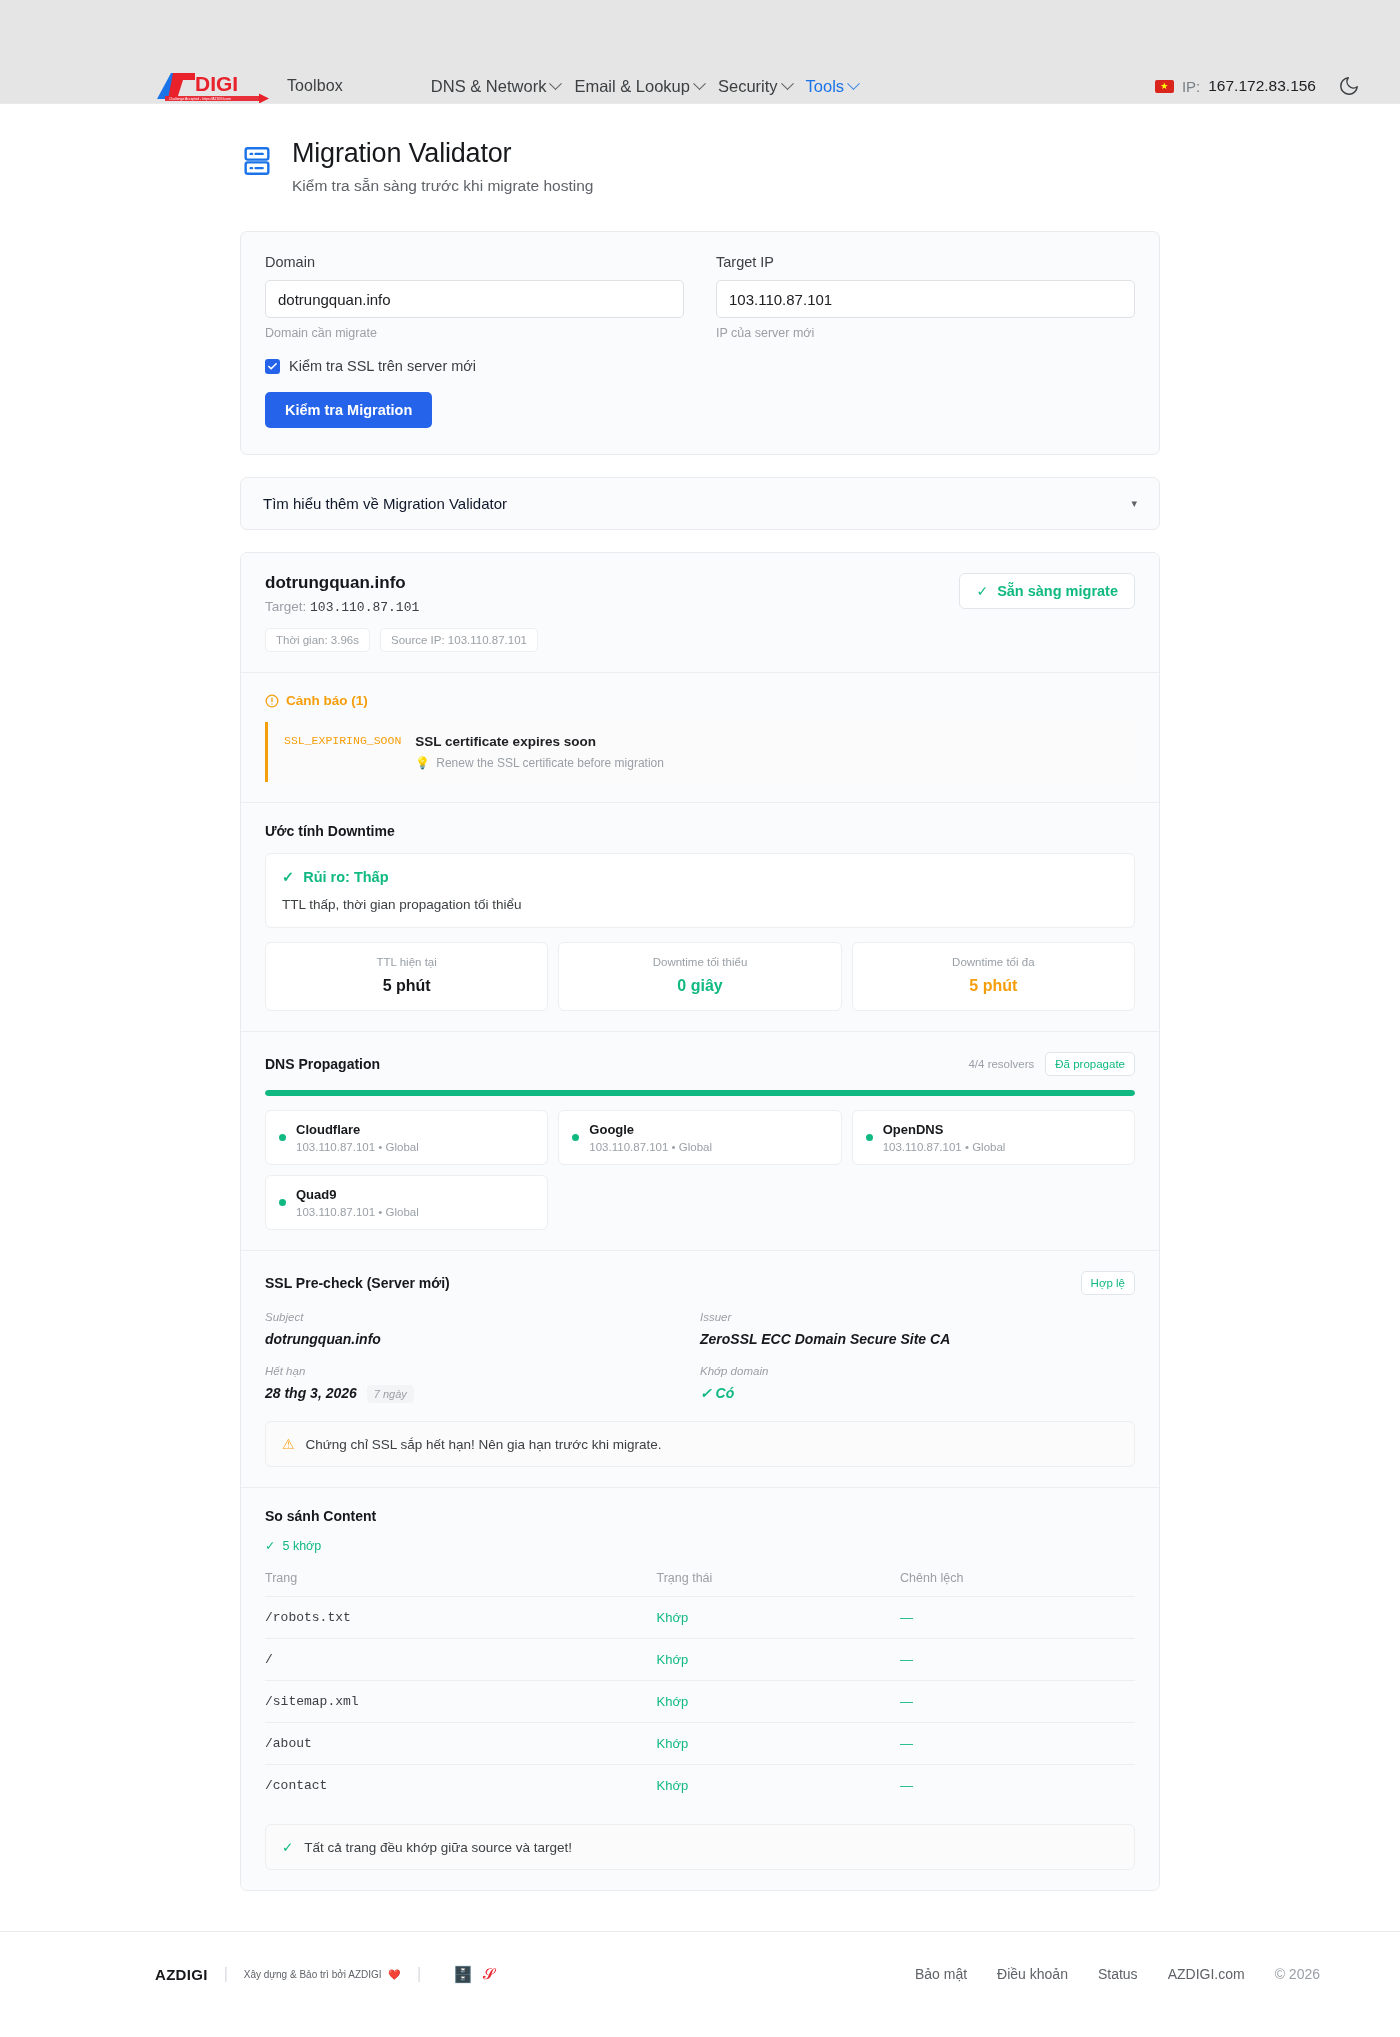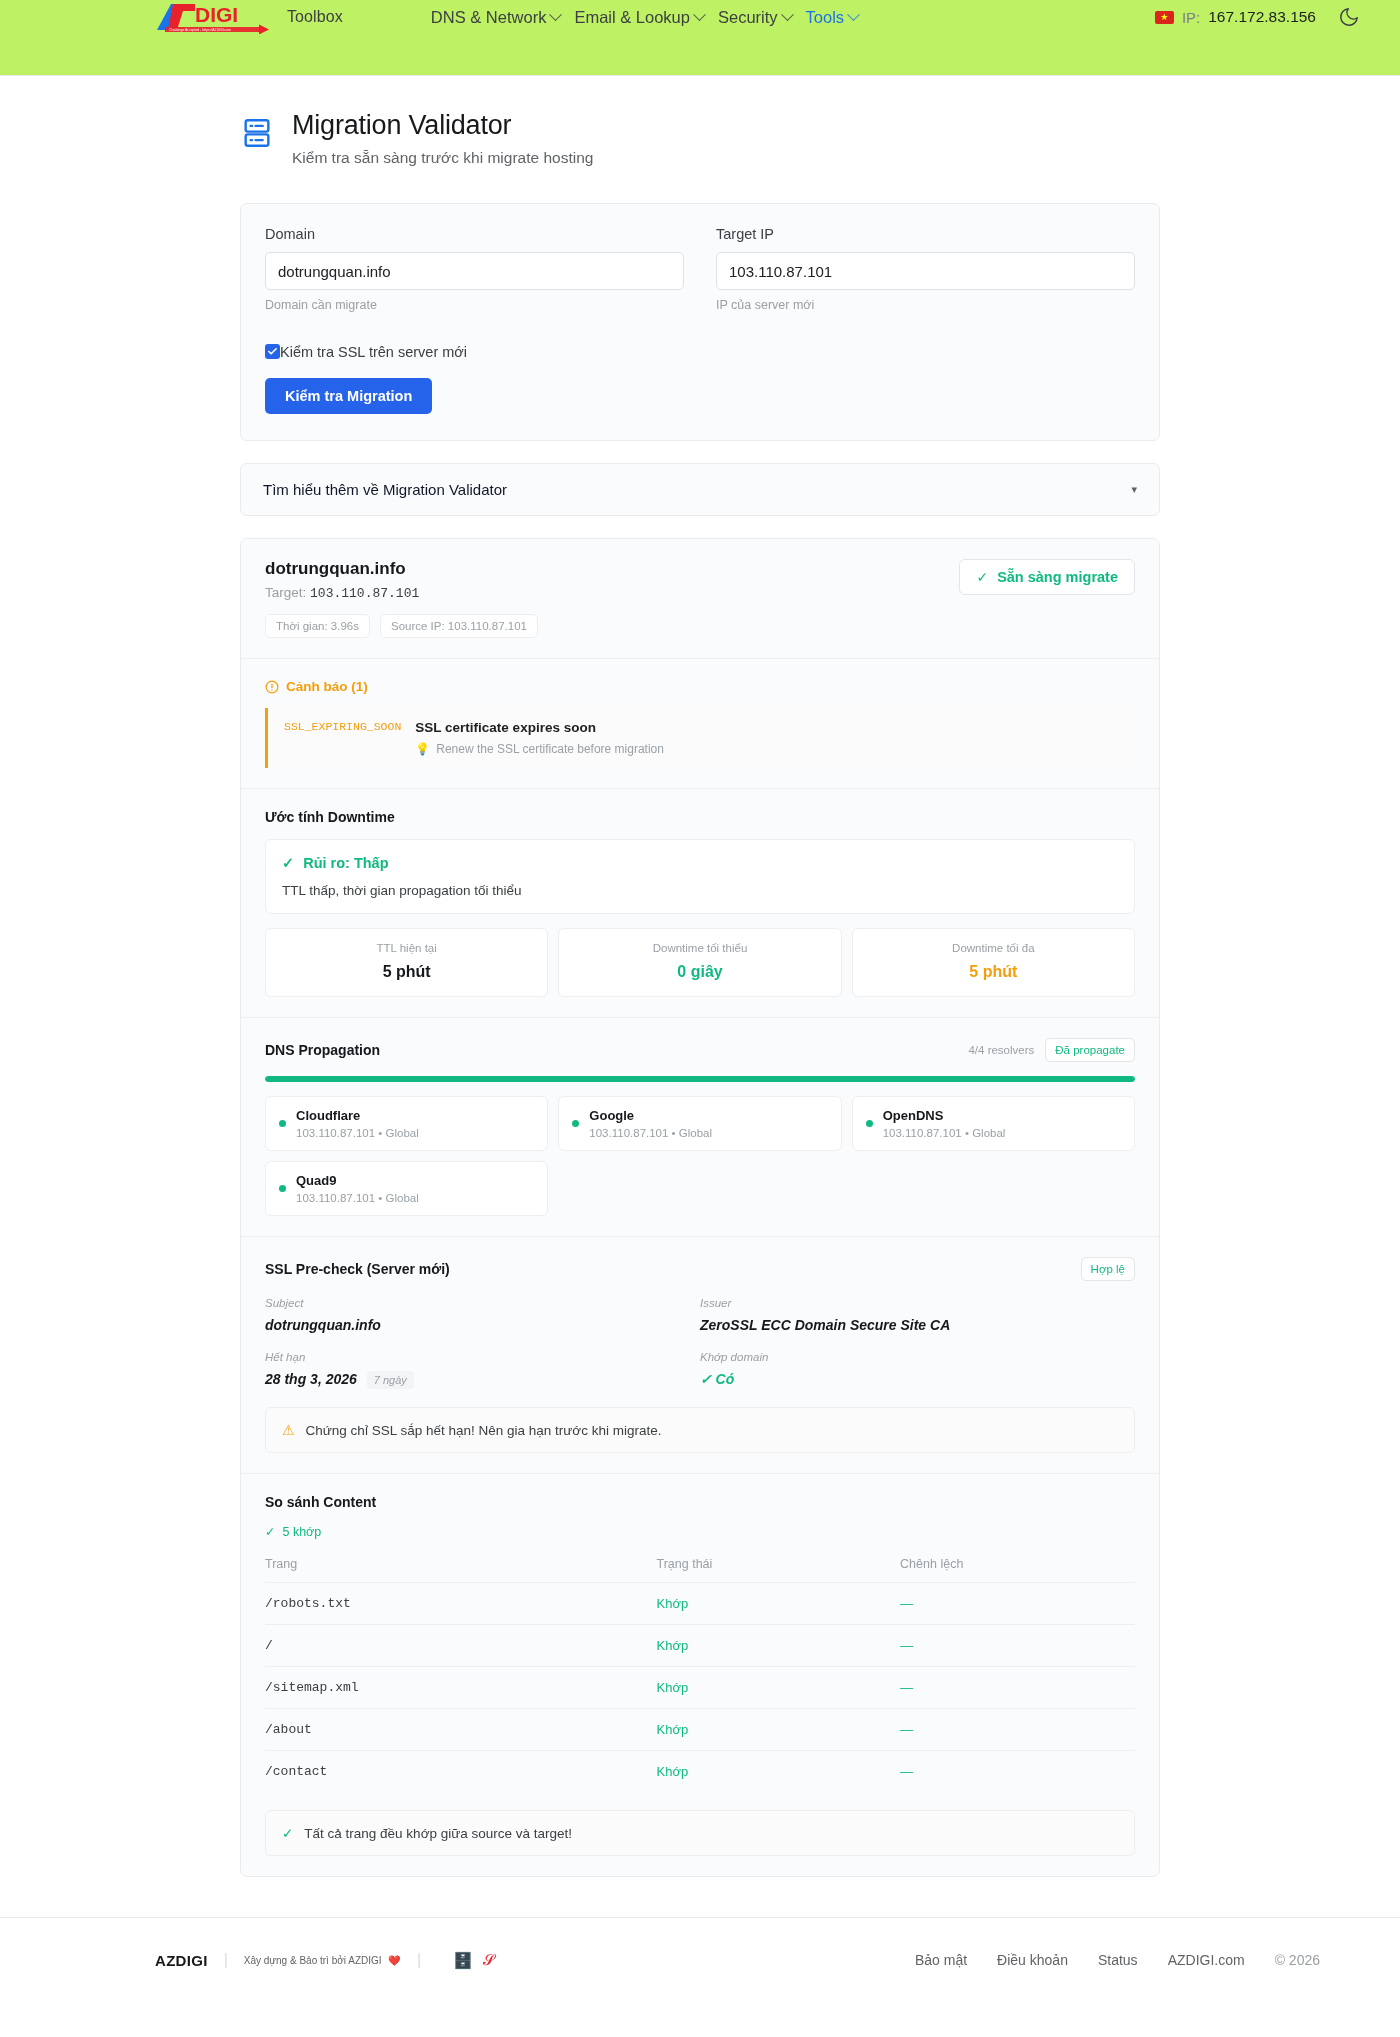--- a/index.html
+++ b/index.html
@@ -7,26 +7,26 @@
     width: 1400px;
     background: #ffffff;
     font-family: "Liberation Sans", sans-serif;
     color: #1f2328;
     -webkit-font-smoothing: antialiased;
   }
   body { width: 1400px; min-height: 2037px; position: relative; }
 
   
   .site-header {
-    height: 76px;
+    height: 104px;
     border-bottom: 1px solid #e8eaed;
     display: flex;
-    align-items: flex-start;
+    align-items: flex-end;
     padding: 0 0 0 0;
-    background: #bef264;
+    background: #e5e5e5;
   }
   .hdr-inner {
     width: 1400px;
     display: flex;
     align-items: center;
     padding-left: 155px;
     padding-right: 40px;
   }
   .logo-wrap { display: flex; align-items: center; gap: 12px; }
   .logo {
@@ -95,21 +95,21 @@
   .field { flex: 1; }
   .field-label { font-size: 14.5px; color: #3c4043; margin-bottom: 10px; display: block; }
   .field-input {
     width: 100%; height: 38px;
     border: 1px solid #dfe1e5; border-radius: 5px;
     background: #fff; padding: 0 12px;
     font-size: 15px; font-family: "Liberation Sans", sans-serif;
     color: #202124;
   }
   .field-help { font-size: 12.5px; color: #9aa0a6; margin-top: 8px; }
-  .check-row { display: flex; margin-top: 32px; }
+  .check-row { display: flex; align-items: center; gap: 9px; margin-top: 18px; }
   .cb {
     width: 15px; height: 15px; border-radius: 3px;
     background: #2563eb; display: inline-flex;
     align-items: center; justify-content: center; cursor: pointer; flex: none;
   }
   .cb svg { width: 11px; height: 11px; color: #fff; }
   .check-label { font-size: 14.5px; color: #3c4043; }
   .btn-primary {
     margin-top: 18px;
     background: #2563eb; color: #fff;

